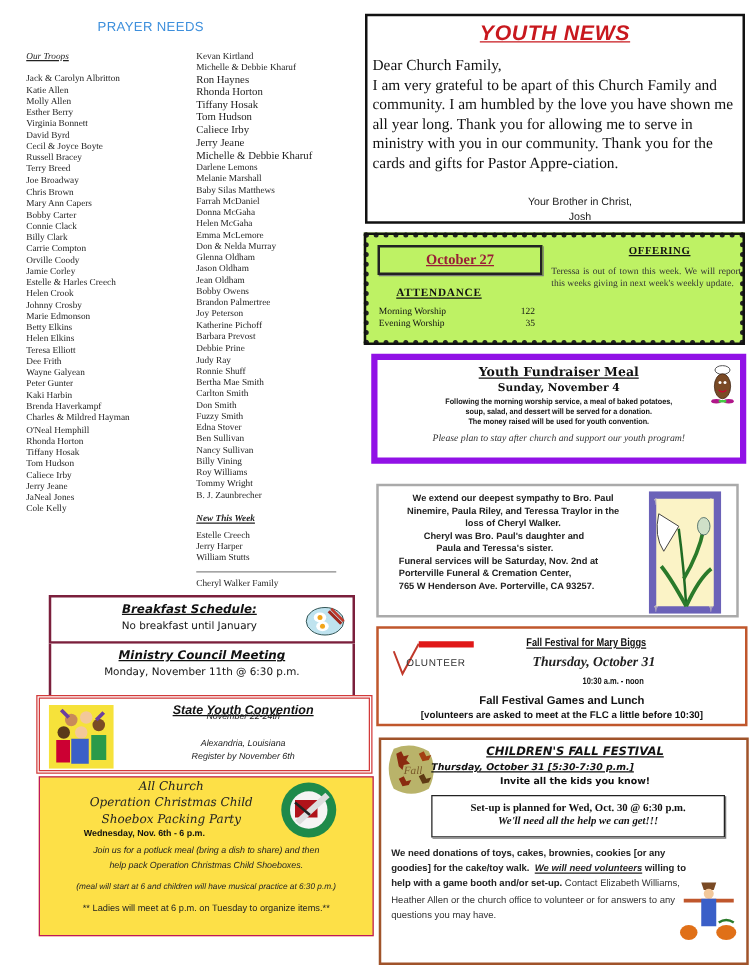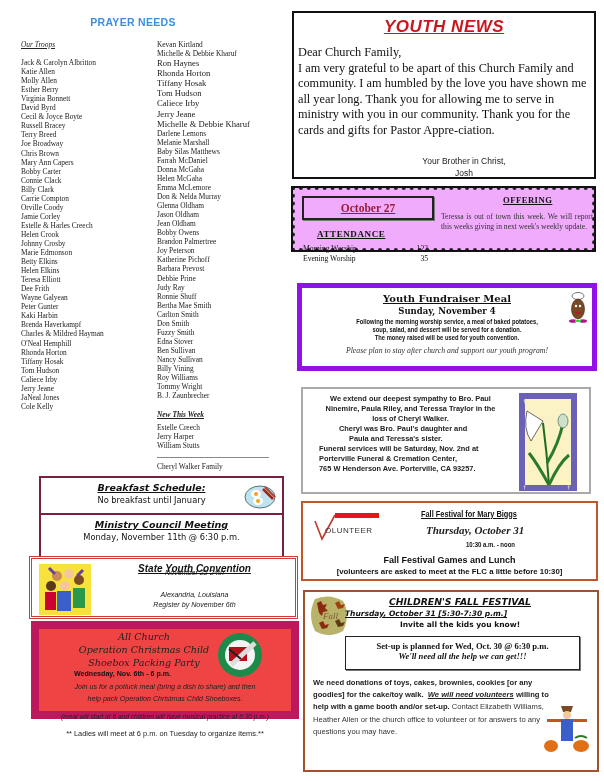--- a/index.html
+++ b/index.html
@@ -1,22 +1,22 @@
 <!DOCTYPE html>
 <html><head>
 <meta charset="utf-8">
 <style>
   * { box-sizing: border-box; margin: 0; padding: 0; }
   html, body { width: 604px; height: 781px; background: #ffffff; overflow: hidden; }
   body { position: relative; font-family: "Liberation Serif", serif; color: #111; }
 
   
   .prayer-title {
-    position: absolute; left: 78px; top: 16px; width: 110px; text-align: center;
-    font-family: "Liberation Sans", sans-serif; font-weight: bold; font-size: 10.5px;
+    position: absolute; left: 78px; top: 16px; width: 110px; 
+    font-family: "Liberation Sans", sans-serif; font-weight: normal; font-size: 10.5px;
     color: #3d8fdc; letter-spacing: 0.3px;
   }
   .prayer-col { position: absolute; top: 40px; font-size: 7.4px; line-height: 9.05px; color: #222; }
   .prayer-col.left { left: 21px; width: 130px; }
   .prayer-col.right { left: 157px; width: 130px; }
   .prayer-col .gap { height: 9px; }
   .prayer-col .ul-italic { font-style: italic; text-decoration: underline; }
   .prayer-col .big { font-size: 8.6px; line-height: 10.1px; }
   .prayer-col .hr { border-top: 1px solid #888; width: 112px; margin: 7px 0 4px 0; }
   .new-week { font-style: italic; font-weight: bold; text-decoration: underline; margin-top: 10px; margin-bottom: 4px; }
@@ -30,22 +30,22 @@
     text-align: center; font-family: "Liberation Sans", sans-serif; font-style: italic;
     font-weight: bold; font-size: 17px; color: #c8181e; text-decoration: underline;
     margin-top: 2px; margin-bottom: 8px; letter-spacing: 0.5px;
   }
   .youth-news .body { font-size: 12.3px; line-height: 15.5px; color: #111; }
   .youth-news .sign { position: absolute; left: 110px; top: 142px; width: 120px; text-align: center;
     font-family: "Liberation Sans", sans-serif; font-size: 8.5px; line-height: 12px; color: #222; }
 
   
   .att-box {
-    position: absolute; left: 291px; top: 186px; width: 305px; height: 66px;
-    border: 4px dotted #222; background: #f0abfc; outline: 2px solid #111; outline-offset: -2px;
+    position: absolute; left: 291px; top: 186px; width: 305px; height: 90px;
+    border: 4px dotted #222; background: #bef264; outline: 2px solid #111; outline-offset: -2px;
   }
   .att-date {
     position: absolute; left: 7px; top: 6px; width: 132px; height: 24px;
     border: 2px solid #222; text-align: center; font-weight: bold; font-size: 11.5px;
     color: #9a1d37; text-decoration: underline; line-height: 20px; box-shadow: 1px 1px 0 #777;
   }
   .att-head { position: absolute; left: 22px; top: 39px; font-weight: bold; font-size: 9px;
     text-decoration: underline; letter-spacing: 0.6px; }
   .att-row { position: absolute; left: 8px; width: 125px; font-size: 7.6px; display: flex; justify-content: space-between; }
   .offer-head { position: absolute; left: 208px; top: 5px; font-weight: bold; font-size: 8.6px;
@@ -132,22 +132,22 @@
     position: absolute; left: 29px; top: 556px; width: 269px; height: 63px;
     border: 3px double #d23a3a; background: #fff;
   }
   .people-icon { position: absolute; left: 7px; top: 5px; width: 52px; height: 51px; }
   .syc-title { position: absolute; left: 60px; width: 205px; top: 4px; text-align: center; font-family: "Liberation Sans", sans-serif;
     font-style: italic; font-weight: bold; font-size: 10px; text-decoration: underline; }
   .syc-line { position: absolute; left: 60px; width: 205px; text-align: center; font-family: "Liberation Sans", sans-serif; font-style: italic; font-size: 7.1px; color: #222; }
 
   
   .occ-box {
-    position: absolute; left: 31px; top: 621px; width: 268px; height: 98px;
-    border: 8px solid #be185d; background: #ef4444;
+    position: absolute; left: 31px; top: 621px; width: 268px; height: 128px;
+    border: 1px solid #be185d; background: #fde047;
   }
   .occ-title { position: absolute; left: 20px; width: 170px; text-align: center; font-family: "DejaVu Serif", serif;
     font-style: italic; font-size: 9.6px; color: #222; }
   .ossp-logo { position: absolute; right: 22px; top: 2px; width: 58px; height: 48px; }
   .occ-when { position: absolute; left: 35px; top: 31px; font-family: "Liberation Sans", sans-serif; font-weight: bold; font-size: 7.1px; }
   .occ-body { position: absolute; left: 0; width: 100%; text-align: center; font-family: "Liberation Sans", sans-serif; font-style: italic; font-size: 7.1px; color: #222; }
   .occ-ladies { position: absolute; left: 0; width: 100%; text-align: center; font-family: "Liberation Sans", sans-serif; font-size: 7.4px; color: #222; }
 </style>
 </head>
 <body>

